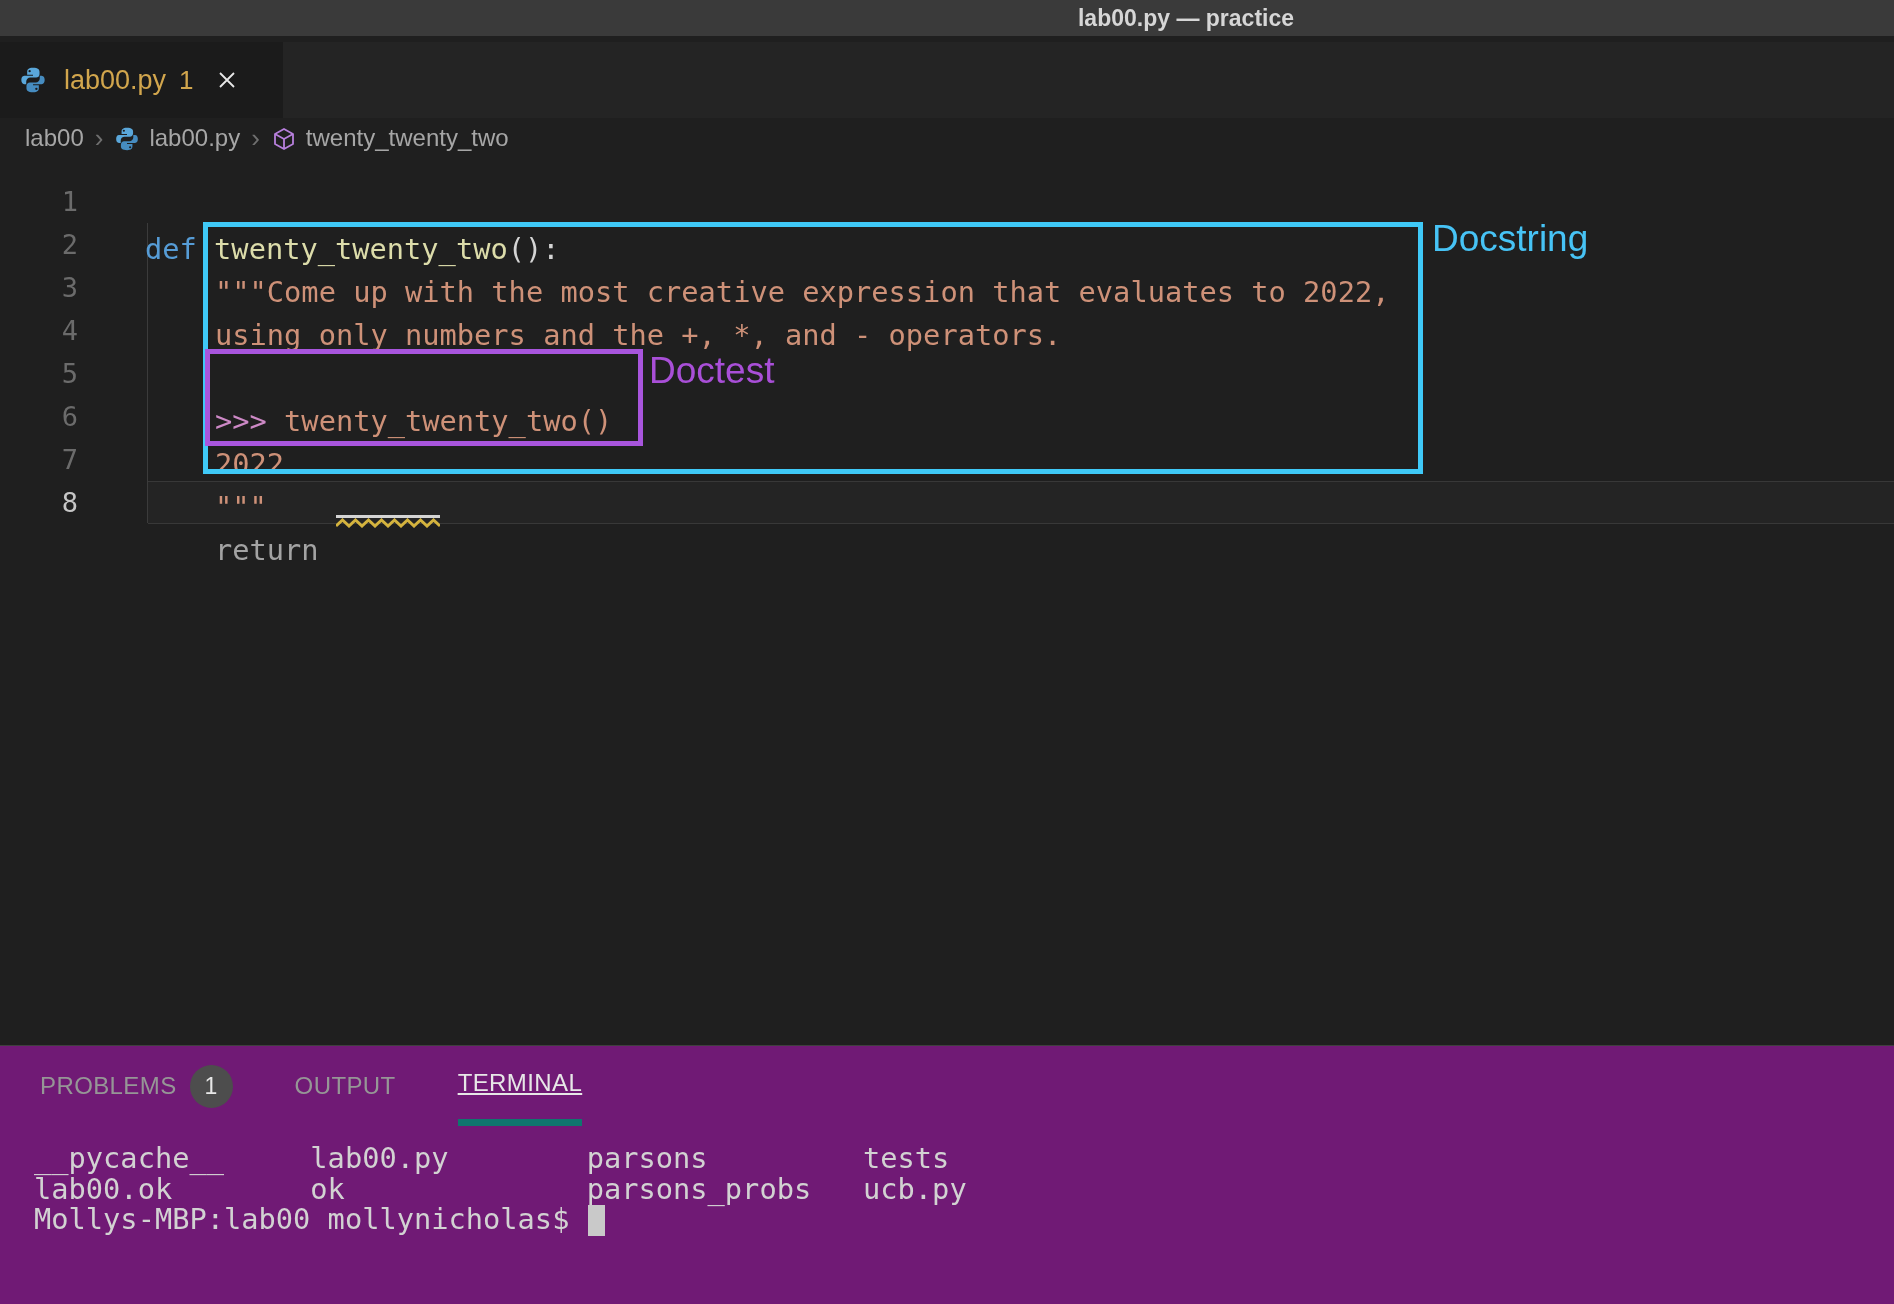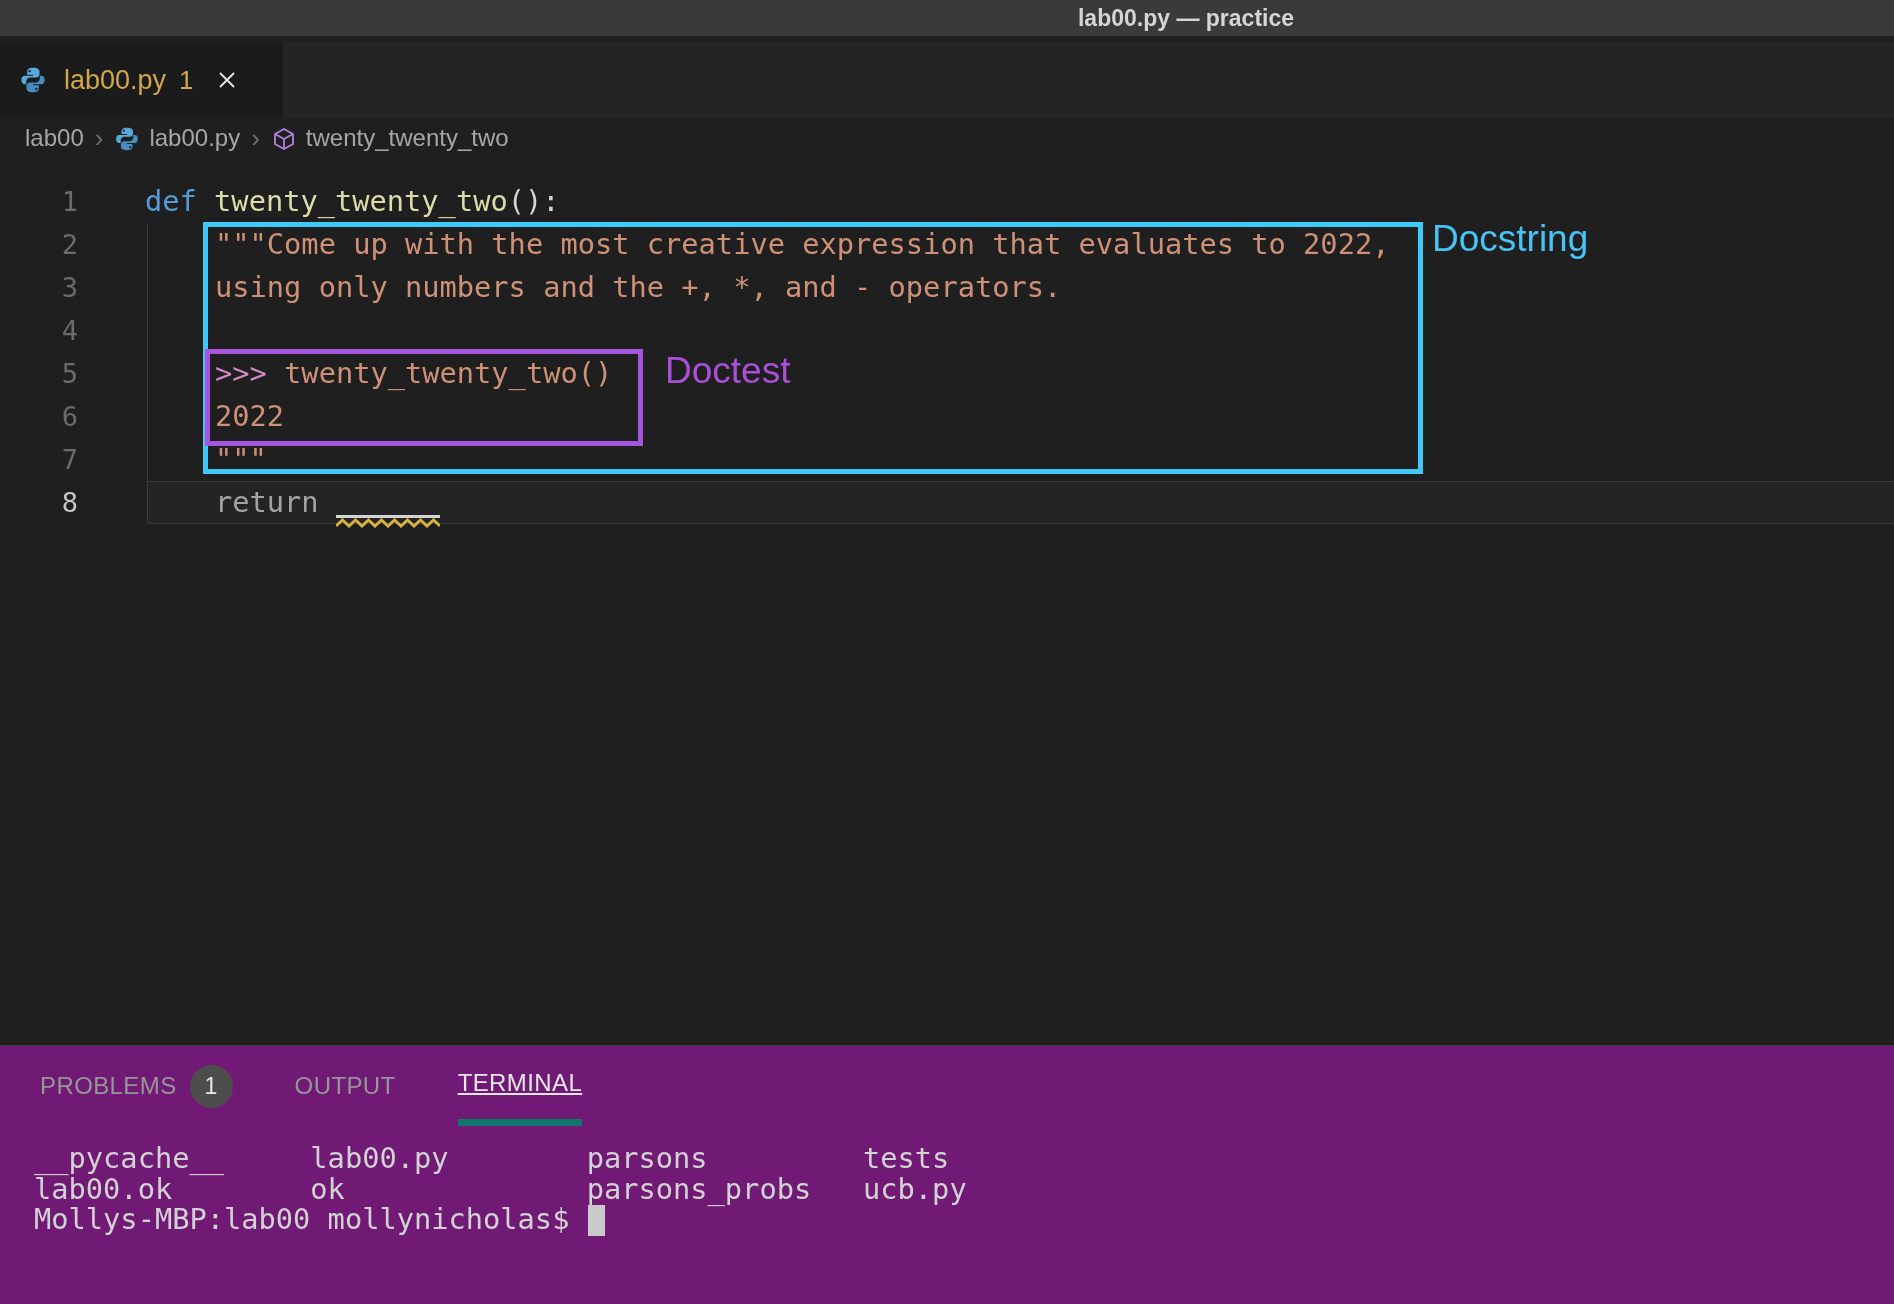--- a/index.html
+++ b/index.html
@@ -30,32 +30,32 @@
 
   
   .editor{position:absolute;left:0;top:158px;width:100%;height:846px;background:#1f1f1f;}
   .cur-line{position:absolute;left:148px;right:0;top:323px;height:41px;
        background:rgba(255,255,255,0.025);border-top:1.5px solid #383838;border-bottom:1.5px solid #383838;}
   .indent-guide{position:absolute;left:147px;top:65px;width:1px;height:300px;background:#3b3b3b;}
   .code-row{position:absolute;left:0;right:0;height:43px;line-height:43px;
        font-family:"DejaVu Sans Mono","Liberation Mono",monospace;font-size:28.7px;}
   .ln{position:absolute;left:0;width:78px;text-align:right;color:#6b6b6b;font-size:27px;}
   .ln.active{color:#c6c6c6;}
-  .code{position:absolute;white-space:pre;}
+  .code{position:absolute;white-space:pre;margin-top:48px;}
   .c0{left:145px;} .c4{left:215px;}
   .tok-kw{color:#569cd6;} .tok-fn{color:#dcdcaa;} .tok-punct{color:#d4d4d4;}
   .tok-str{color:#ce9178;} .tok-ctrl{color:#a3a3a3;} .tok-prompt{color:#cd89c6;}
 
   
   .box-docstring{position:absolute;left:203px;top:64px;width:1220px;height:252px;
        border:5px solid #3fc9f7;box-sizing:border-box;}
   .box-doctest{position:absolute;left:205px;top:191px;width:438px;height:97px;
        border:5px solid #a855dd;box-sizing:border-box;}
   .lbl-docstring{position:absolute;left:1432px;top:60px;font-size:37px;color:#47c3f5;}
-  .lbl-doctest{position:absolute;left:665px;top:192px;font-size:37px;color:#a94fd8;}
+  .lbl-doctest{position:absolute;left:649px;top:192px;font-size:37px;color:#a94fd8;}
 
   .err-bar{position:absolute;left:336px;top:357px;width:104px;height:3px;background:#d4d4d4;}
   .err-squiggle{position:absolute;left:336px;top:360px;width:104px;height:10px;}
 
   
   .panel{position:absolute;left:0;top:1045px;width:100%;height:380px;background:#701a75;
        border-top:1px solid #3f3f3f;box-sizing:border-box;}
   .panel-tabs{position:absolute;left:40px;top:0;height:80px;display:flex;gap:62px;align-items:stretch;}
   .ptab{display:flex;align-items:center;gap:13px;font-size:24px;letter-spacing:.4px;
        color:#969696;box-sizing:border-box;}

